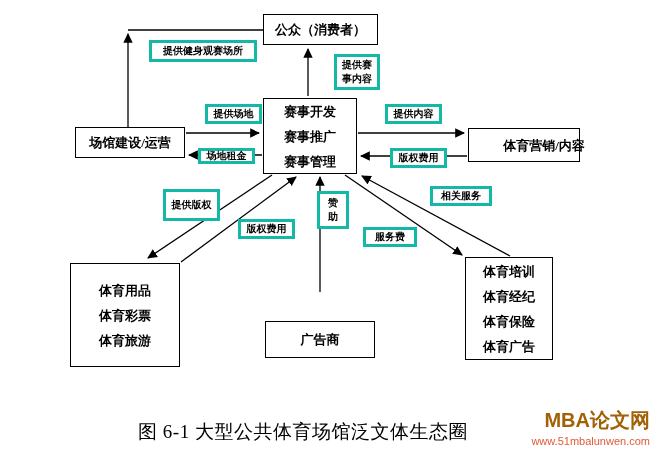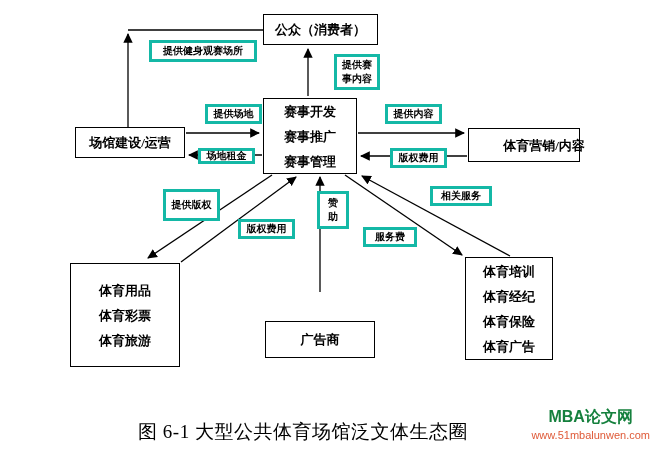--- a/index.html
+++ b/index.html
@@ -50,21 +50,21 @@
   #lbl-related-services  { left:430px; top:186px; width:62px;  height:20px; }
 
   .caption {
     position:absolute; top:419px; left:0; width:606px;
     text-align:center; font-size:19px; letter-spacing:0.5px;
   }
   .watermark {
     position:absolute; right:10px; top:407px; text-align:right;
     font-family:"Liberation Sans","DejaVu Sans",sans-serif;
   }
-  .wm-name { display:block; font-size:16px; font-weight:bold; color:#15803d;text-align:center; }
+  .wm-name { display:block; font-size:20px; font-weight:bold; color:#a16207; }
   .wm-url  { display:block; font-size:11px; color:#df5a38; margin-top:1px; }
 </style>
 </head>
 <body>
 
 <div class="stage">
 
   <svg class="arrows" width="660" height="461" viewBox="0 0 660 461">
     <defs>
       <marker id="ah" viewBox="0 0 10 10" refX="8.5" refY="5" markerWidth="8" markerHeight="8" orient="auto">

